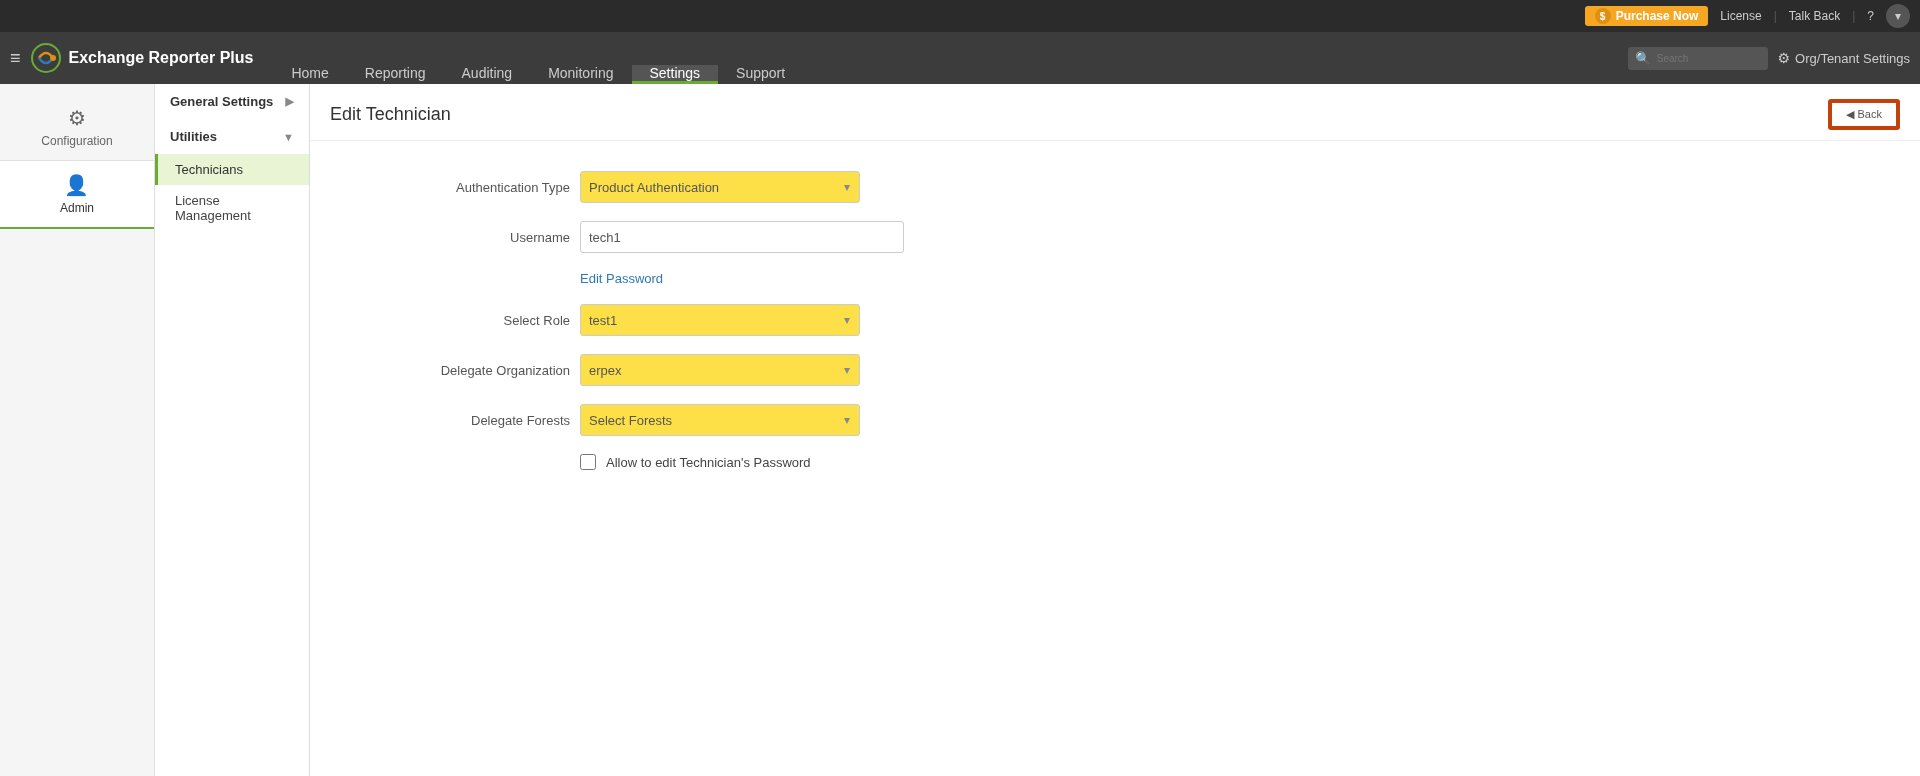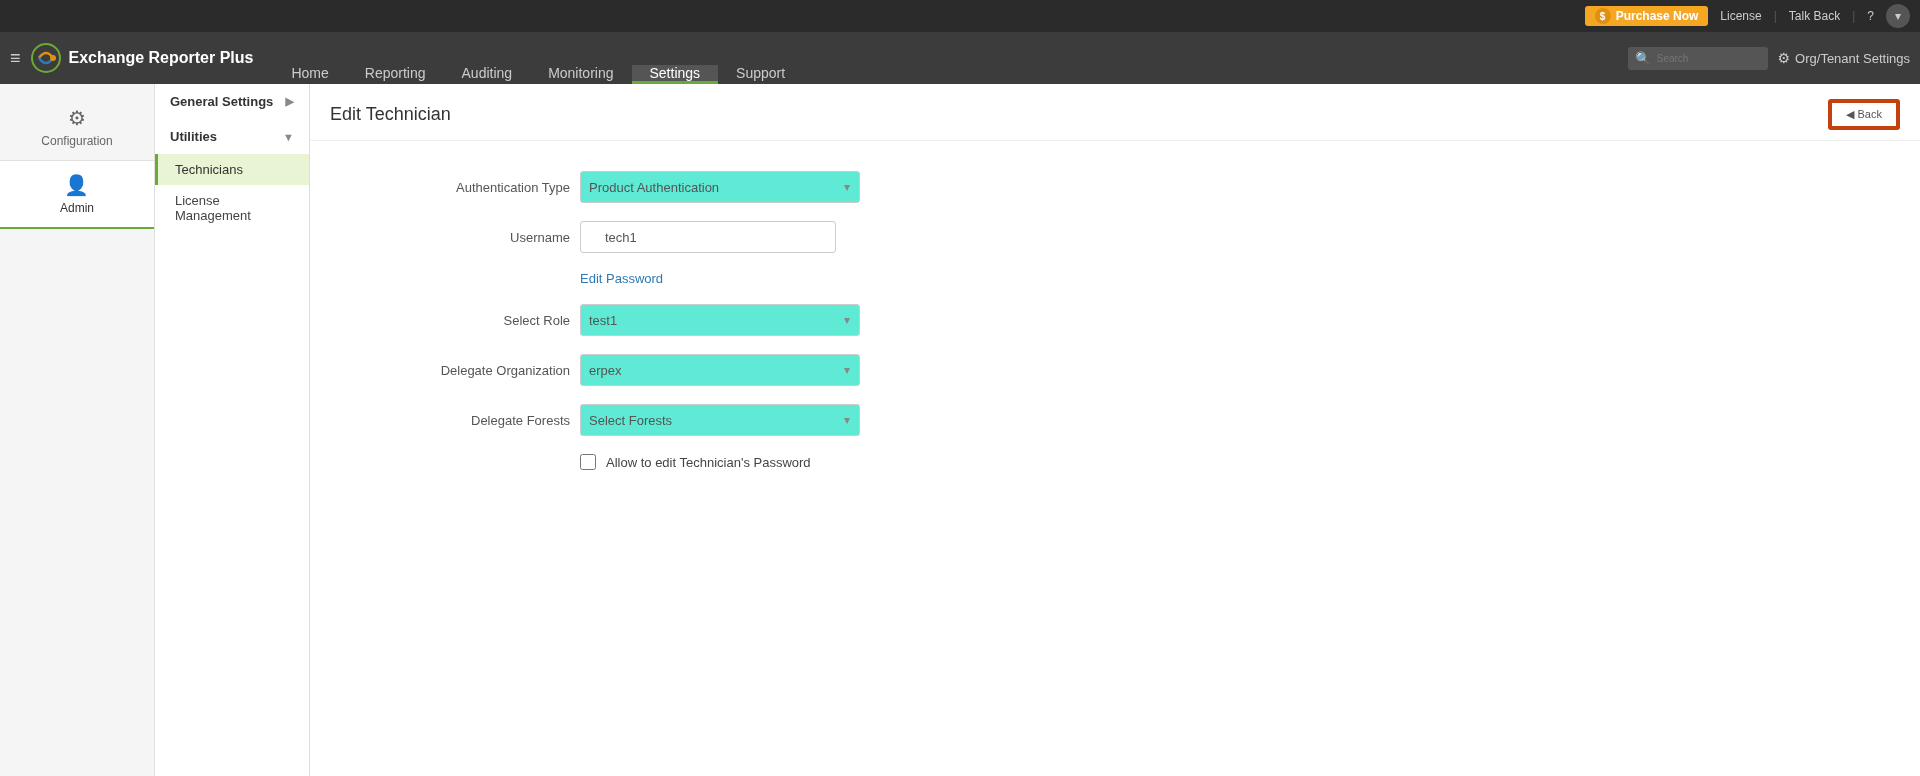--- a/index.html
+++ b/index.html
@@ -248,38 +248,38 @@
       gap: 10px;
     }
     .form-label {
       width: 220px;
       text-align: right;
       color: #555;
       font-size: 13px;
       flex-shrink: 0;
     }
     .form-control {
-      width: 256px;
+      width: 324px;
       height: 32px;
       border: 1px solid #ccc;
       border-radius: 3px;
-      padding: 4px 24px;
+      padding: 4px 8px;
       font-size: 13px;
       color: #555;
       background: #fff;
     }
     .form-select {
       width: 280px;
       height: 32px;
       border: 1px solid #ccc;
       border-radius: 3px;
       padding: 4px 8px;
       font-size: 13px;
       color: #555;
-      background: #5eead4;
+      background: #fde047;
       appearance: none;
       -webkit-appearance: none;
       cursor: pointer;
     }
     .select-wrapper {
       position: relative;
       width: 280px;
     }
     .select-wrapper::after {
       content: '▾';

